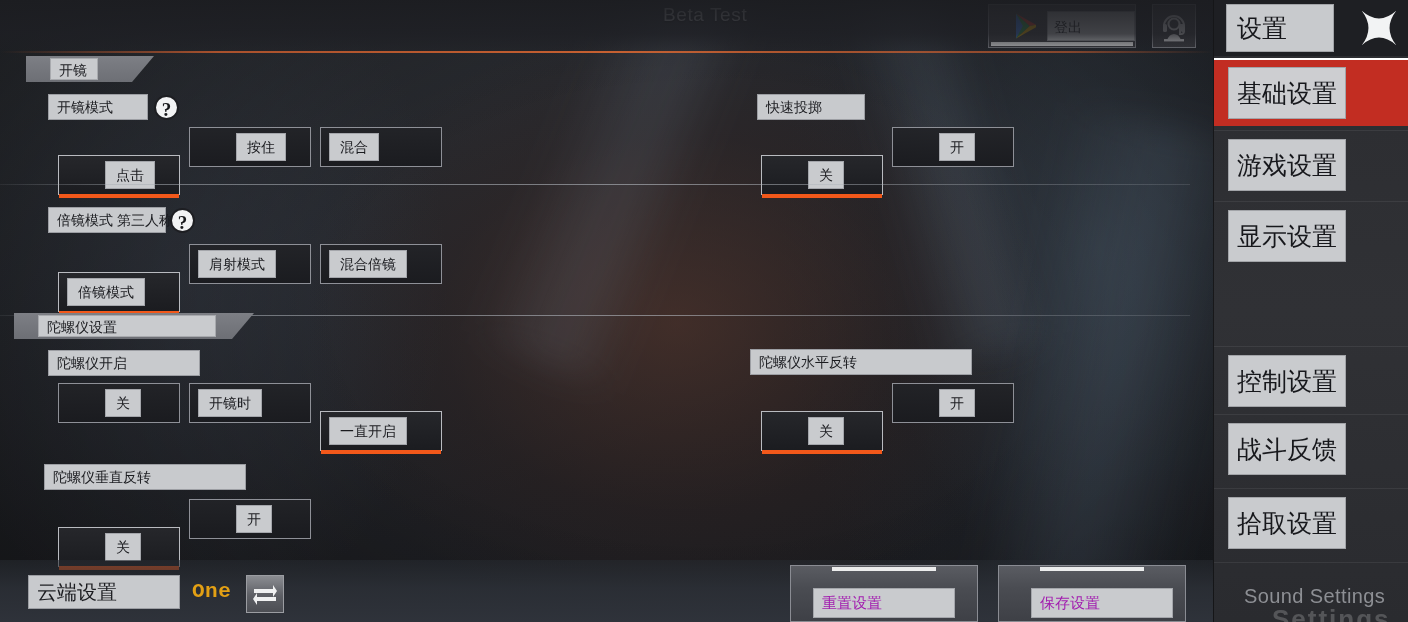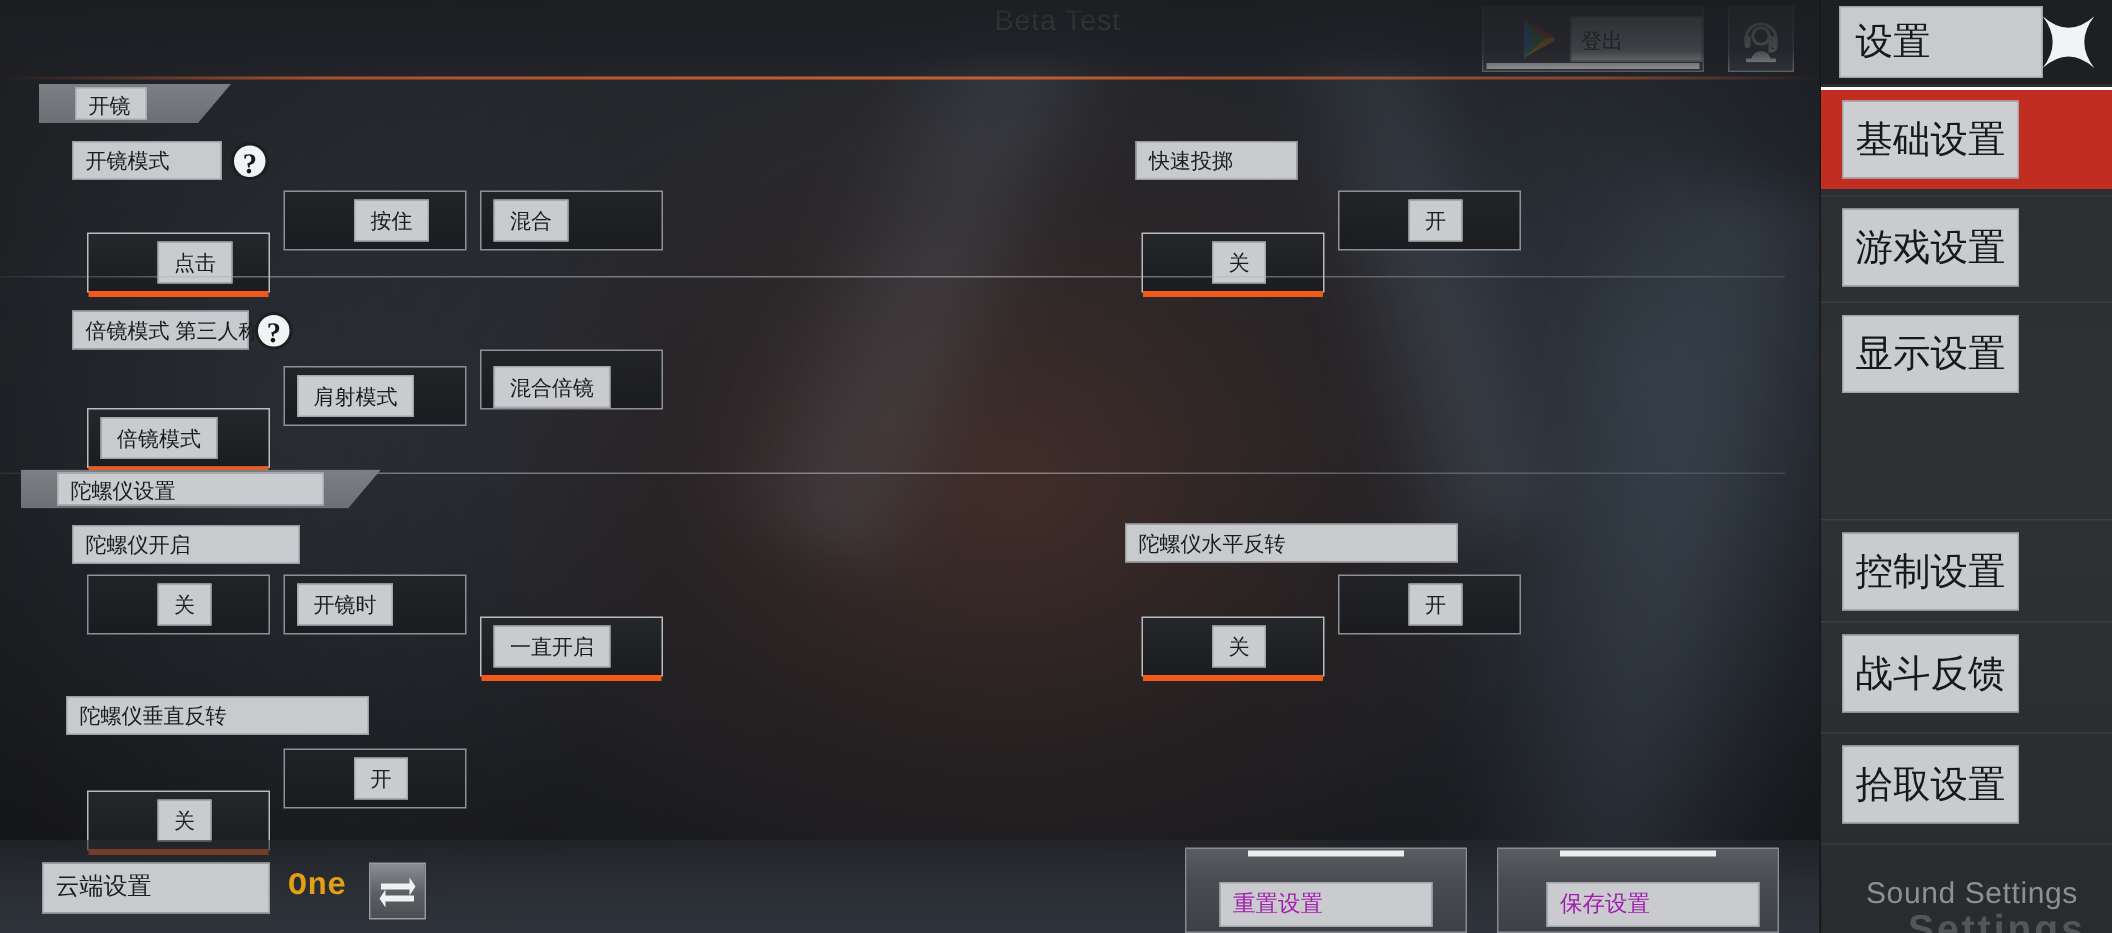--- a/index.html
+++ b/index.html
@@ -144,21 +144,21 @@
   .opt.c-mid    { justify-content: flex-start; padding-left: 46px; }
 
   
   .bottombar {
     position: absolute; left: 0; top: 560px; width: 1213px; height: 62px;
     background: linear-gradient(180deg, rgba(38,42,48,0.55) 0%, rgba(44,48,55,0.88) 45%, rgba(48,52,60,0.95) 100%);
     z-index: 12;
   }
   .cloud-label {
     position: absolute; left: 28px; top: 15px; width: 152px; height: 34px;
-    background: #c8cacd; color: #1b1c20; font-size: 16px; line-height: 32px;
+    background: #c8cacd; color: #1b1c20; font-size: 20px; line-height: 32px;
     padding-left: 8px; border: 1px solid #9c9ea3;
   }
   .cloud-one {
     position: absolute; left: 192px; top: 18px; height: 28px; line-height: 28px;
     color: #e3a014; font-size: 21px; font-weight: bold; letter-spacing: 0.5px; font-family: Liberation Mono, monospace;
   }
   .swap-btn {
     position: absolute; left: 246px; top: 575px; width: 38px; height: 38px;
     background: linear-gradient(180deg, #8b8d92 0%, #5d5f65 55%, #4c4e54 100%);
     border: 1px solid #9b9da2;
@@ -197,21 +197,21 @@
     background: linear-gradient(180deg, #2b2c30 0%, #303135 50%, #2a2b2f 100%);
     z-index: 20;
     border-left: 1px solid rgba(0,0,0,0.5);
   }
   .sb-header {
     position: absolute; left: 0; top: 0; width: 195px; height: 56px;
     background: #1e1f23;
     display: flex; align-items: center;
   }
   .sb-title {
-    margin-left: 12px; width: 136px; height: 48px; line-height: 46px;
+    margin-left: 12px; width: 108px; height: 48px; line-height: 46px;
     background: #c8cacd; color: #17181c; font-size: 25px;
     padding-left: 10px; border: 1px solid #a2a4a8;
   }
   .close-x { position: absolute; right: 6px; top: 5px; width: 46px; height: 46px; }
 
   .sb-item {
     position: absolute; left: 0; width: 195px; height: 68px;
     display: flex; align-items: center;
     border-top: 1px solid rgba(255,255,255,0.07);
   }
@@ -310,21 +310,21 @@
       <span class="sub">第三人称</span>
     </div>
     <div class="help-icon" style="left:170px; top:156px;">?</div>
 
     <div class="opt sel c-left" style="left:58px; top:192px; width:122px;">
       <span class="chip">倍镜模式</span>
     </div>
     <div class="opt c-left" style="left:189px; top:192px; width:122px;">
       <span class="chip">肩射模式</span>
     </div>
-    <div class="opt c-left" style="left:320px; top:181px; width:122px;align-items:flex-end;">
+    <div class="opt c-left" style="left:320px; top:192px; width:122px;">
       <span class="chip">混合倍镜</span>
     </div>
 
     <div class="divider" style="top:263px;"></div>
 
     <div class="sec-head" style="left:14px; top:261px; width:240px;">
       <span class="sec-head-label" style="min-width:178px;">陀螺仪设置</span>
     </div>
 
     <div class="row-label" style="left:48px; top:298px; width:152px;">

